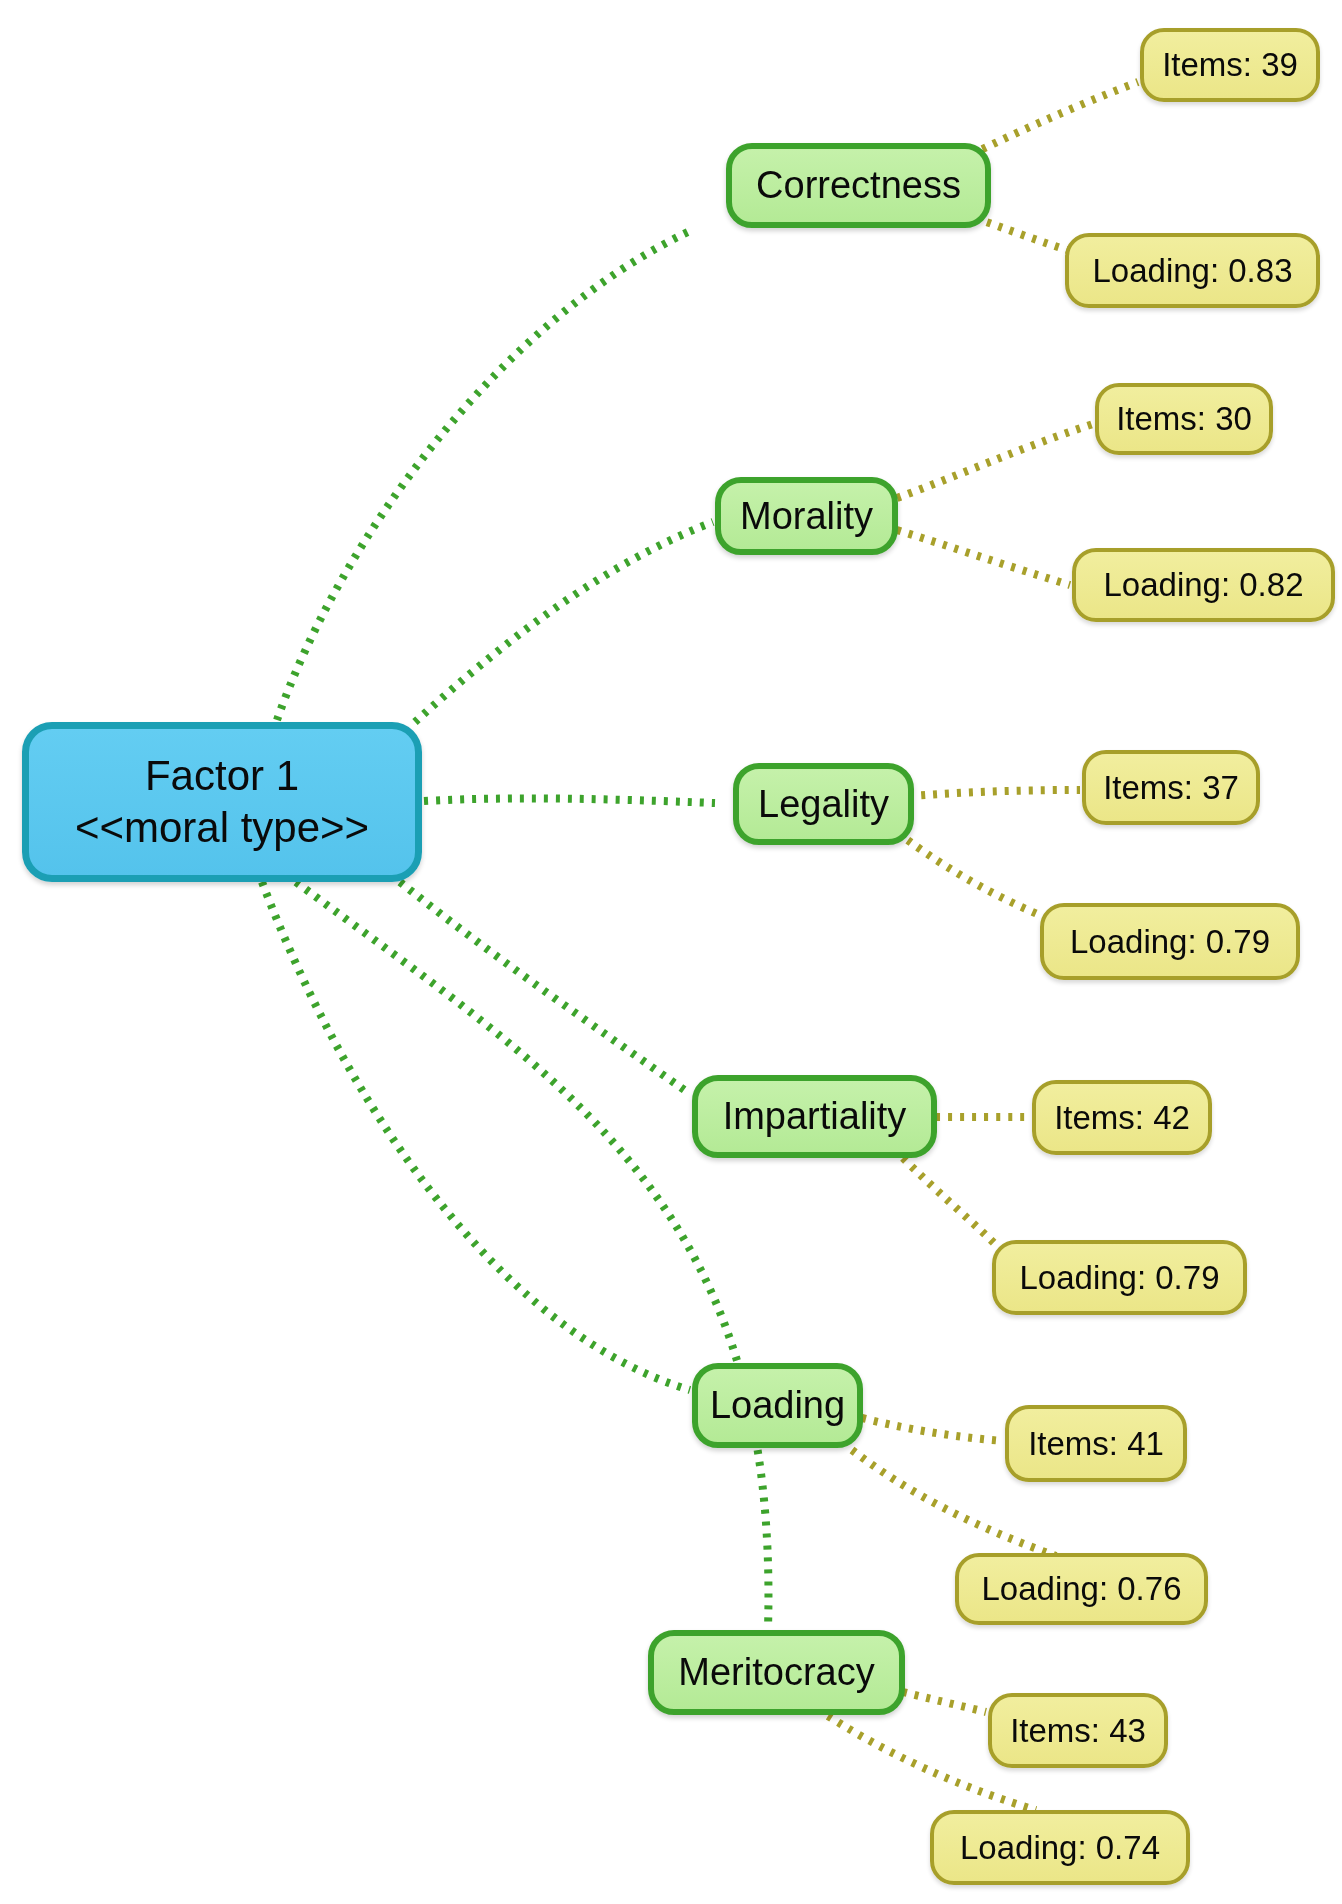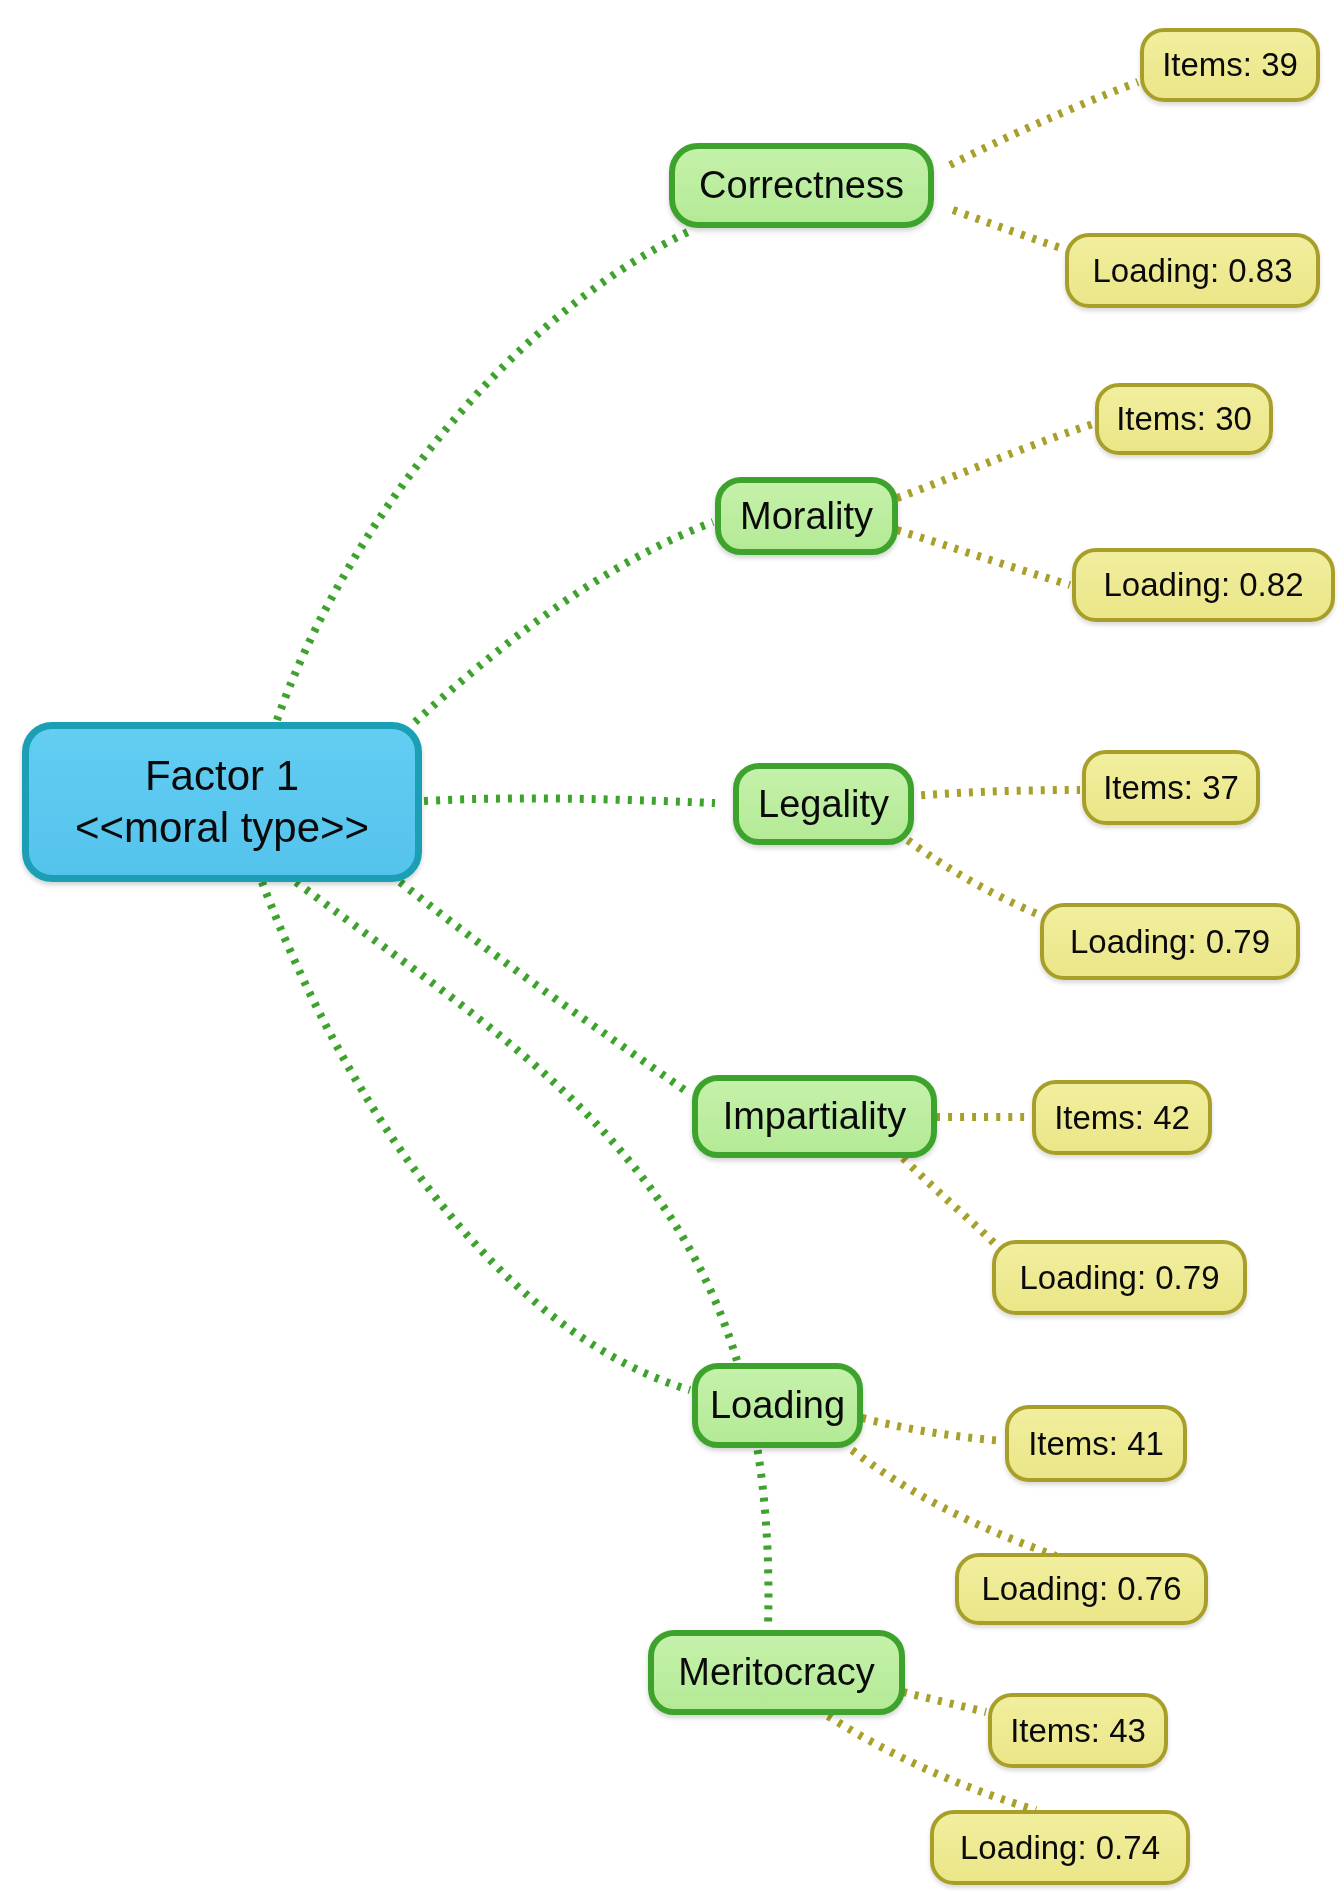--- a/index.html
+++ b/index.html
@@ -91,21 +91,21 @@
       <path class="edge-olive" d="M 903 1692 C 930 1699 958 1705 986 1712"></path>
       <path class="edge-olive" d="M 828 1716 C 900 1762 975 1792 1036 1810"></path>
     </g>
   </svg>
 
   <div class="node factor" style="left:22px; top:722px; width:400px; height:160px;">
     <div>Factor 1</div>
     <div>&lt;&lt;moral type&gt;&gt;</div>
   </div>
 
-  <div class="node concept" style="left:669px; top:143px; width:265px; height:85px;border-radius:29px;">
+  <div class="node concept" style="left:726px; top:143px; width:265px; height:85px;">
     <span>Correctness</span>
   </div>
   <div class="node attr" style="left:1140px; top:28px; width:180px; height:74px;">
     <span>Items: 39</span>
   </div>
   <div class="node attr" style="left:1065px; top:233px; width:255px; height:75px;">
     <span>Loading: 0.83</span>
   </div>
 
   <div class="node concept" style="left:715px; top:477px; width:183px; height:78px;">

